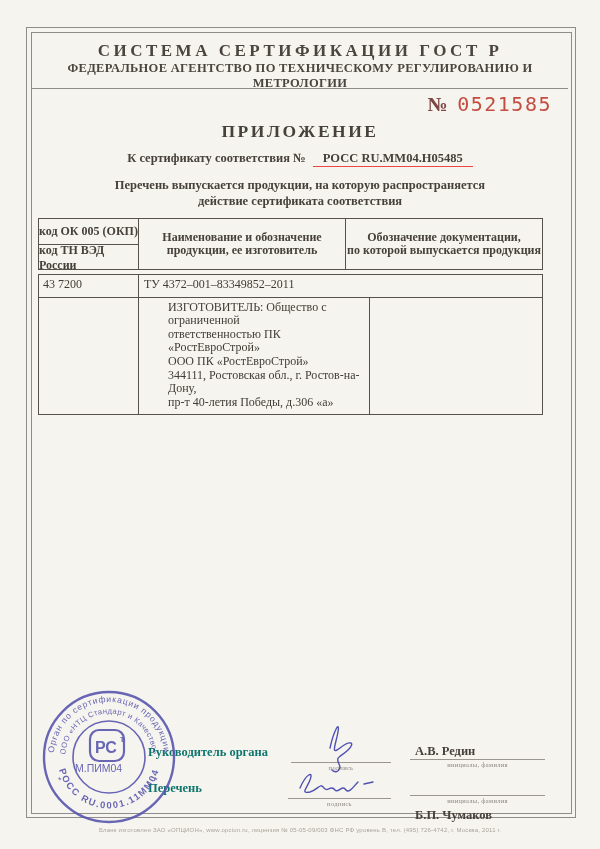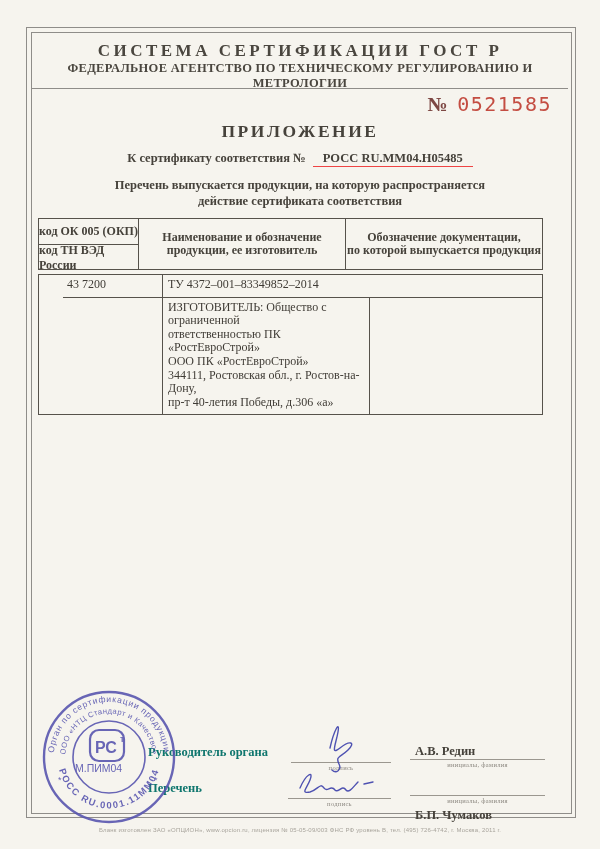--- a/index.html
+++ b/index.html
@@ -65,24 +65,24 @@
     text-align:center;font-size:12.5px;font-weight:bold;color:#46423b;
     line-height:15.5px;white-space:pre-line;
   }
   
   .table{position:absolute;left:38px;top:218px;width:505px;font-size:12px;}
   .t-header{
     display:flex;border:1.2px solid #56524b;height:52px;box-sizing:border-box;
   }
   .t-body{
     display:flex;flex-direction:column;
-    border:1.2px solid #56524b;margin-top:4px;box-sizing:border-box;padding-left:24px;
+    border:1.2px solid #56524b;margin-top:4px;box-sizing:border-box;
   }
   .t-row{display:flex;}
-  .t-row.row2{border-top:1.2px solid #56524b;}
+  .t-row.row2{border-top:1.2px solid #56524b;gap:24px;}
   .c1{width:100px;box-sizing:border-box;border-right:1.2px solid #56524b;flex:none;}
   .c2{width:207px;box-sizing:border-box;border-right:1.2px solid #56524b;flex:none;}
   .c3{flex:1;box-sizing:border-box;}
   .hdr{
     display:flex;align-items:center;justify-content:center;text-align:center;
     font-weight:bold;white-space:pre-line;line-height:13px;color:#46423b;
   }
   .c1-top,.c1-bot{
     height:25px;display:flex;align-items:center;justify-content:center;
     font-weight:bold;color:#46423b;
@@ -151,21 +151,21 @@
         <div class="c1-bot">код ТН ВЭД России</div>
       </div>
       <div class="c2 hdr">Наименование и обозначение
 продукции, ее изготовитель</div>
       <div class="c3 hdr">Обозначение документации,
 по которой выпускается продукция</div>
     </div>
     <div class="t-body">
       <div class="t-row">
         <div class="c1 cell code">43 7200</div>
-        <div class="c3 cell">ТУ 4372–001–83349852–2014</div>
+        <div class="c3 cell">ТУ 4372–001–83349852–2011</div>
       </div>
       <div class="t-row row2">
         <div class="c1 cell code"></div>
         <div class="c2 cell">ИЗГОТОВИТЕЛЬ: Общество с ограниченной
 ответственностью ПК «РостЕвроСтрой»
 ООО ПК «РостЕвроСтрой»
 344111, Ростовская обл., г. Ростов-на-Дону,
 пр-т 40-летия Победы, д.306 «а»</div>
         <div class="c3 cell"></div>
       </div>

